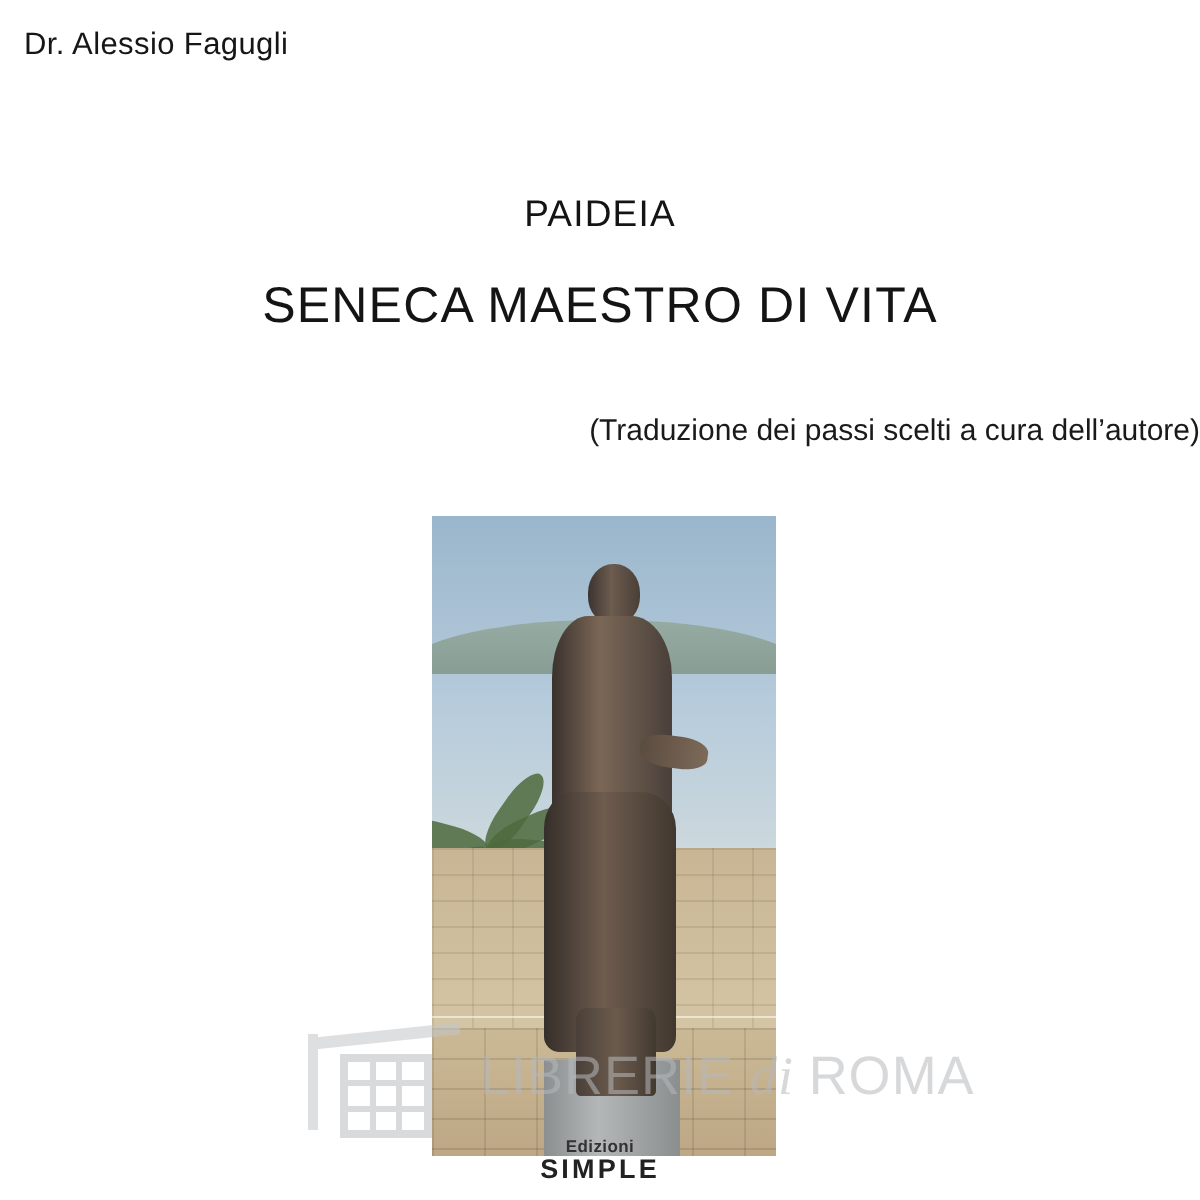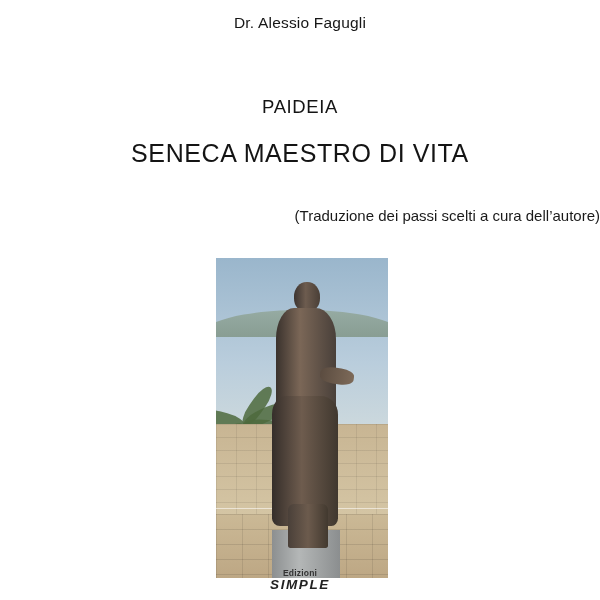--- a/index.html
+++ b/index.html
@@ -18,24 +18,24 @@
   .cover {
     position: absolute;
     inset: 0;
     background: #ffffff;
   }
   .author {
     position: absolute;
     top: 14px;
     left: 0;
     right: 0;
-    text-align: center;
     font-size: 15.5px;
     letter-spacing: 0.2px;
     color: #161616;
+    padding-left: 12px;
   }
   .title-block {
     position: absolute;
     top: 76px;
     left: 0;
     right: 0;
     text-align: center;
   }
   .title-line1 {
     font-size: 21px;
@@ -278,21 +278,20 @@
     font-size: 8.5px;
     color: #333;
     letter-spacing: 0.2px;
     font-weight: bold;
   }
   .pub-name {
     font-size: 13.5px;
     color: #222;
     letter-spacing: 1.6px;
     font-weight: 600;
-    font-style: italic;
   }
 </style>
 </head>
 <body>
 
 <div class="cover">
 
   <div class="author">Dr. Alessio Fagugli</div>
 
   <div class="title-block">
@@ -322,19 +321,37 @@
     <div class="pedestal"></div>
     <div class="statue">
       <div class="st-head"></div>
       <div class="st-body"></div>
       <div class="st-arm"></div>
       <div class="st-robe"></div>
       <div class="st-legs"></div>
     </div>
   </div>
 
+  <div class="watermark">
+    <div class="wm-mark">
+      <div class="wm-pole"></div>
+      <div class="wm-roof"></div>
+      <div class="wm-building">
+        <div class="wm-win"></div>
+          <div class="wm-win"></div>
+          <div class="wm-win"></div>
+        <div class="wm-win"></div>
+          <div class="wm-win"></div>
+          <div class="wm-win"></div>
+        <div class="wm-win"></div>
+          <div class="wm-win"></div>
+          <div class="wm-win"></div>
+      </div>
+    </div>
+    <div class="wm-text"><span>LIBRERIE </span><span class="ital">di </span><span>ROMA</span></div>
+  </div>
 
   <div class="publisher">
     <div class="pub-top">Edizioni</div>
     <div class="pub-name">SIMPLE</div>
   </div>
 
 </div>
 
 </body></html>

